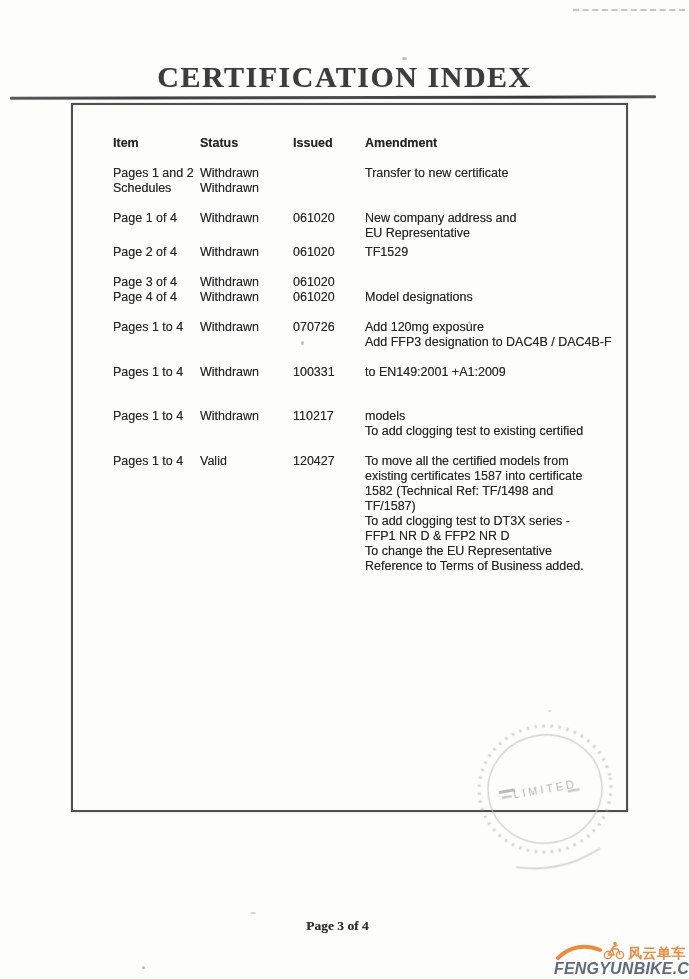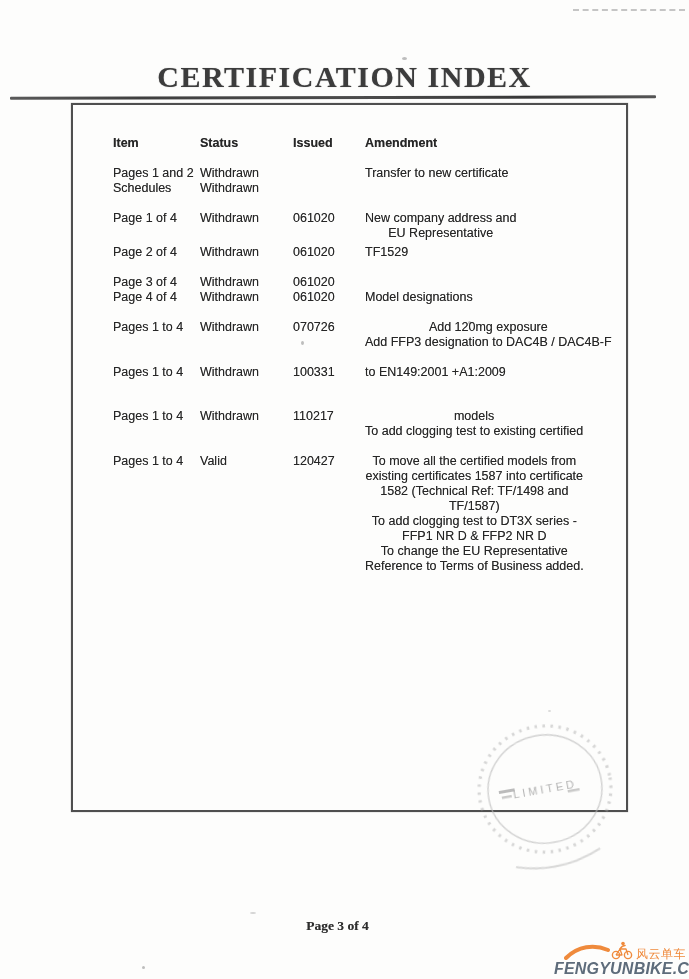--- a/index.html
+++ b/index.html
@@ -20,35 +20,35 @@
     border:2px solid #4f4f4f;box-shadow:0 0 1px rgba(60,60,60,.5);}
   .frame-inner{position:absolute;inset:0;}
 
   
   .trow{position:absolute;left:0;width:100%;font-size:12.5px;line-height:15px;
     text-shadow:0 0 .4px rgba(40,40,40,.55);}
   .c{position:absolute;top:0;white-space:nowrap;}
   .c.item{left:40px;}
   .c.status{left:127px;}
   .c.issued{left:220px;}
-  .c.amend{left:292px;text-align:center;}
+  .c.amend{left:292px;}
   .hdr{font-weight:bold;}
 
   
   .stamp{position:absolute;left:398px;top:608px;opacity:.85;}
 
   
   .footer{position:absolute;top:918px;left:0;width:100%;text-align:center;
     font-family:"Liberation Serif",serif;font-weight:bold;font-size:13.5px;color:#2e2e2e;
     transform:translateX(-7px);text-shadow:0 0 .5px rgba(40,40,40,.5);}
 
   
   .logo{position:absolute;right:3px;top:941px;width:132px;text-align:right;line-height:1;}
   .logo-top{display:flex;align-items:flex-end;justify-content:flex-end;gap:2px;height:19px;}
-  .logo-cn{font-size:12px;font-weight:normal;color:#EF8A3C;letter-spacing:0.5px;}
+  .logo-cn{font-size:14px;font-weight:bold;color:#EF8A3C;letter-spacing:0.5px;}
   .logo-site{margin-top:1px;font-size:16px;font-weight:bold;font-style:italic;
     color:#5E6C7B;letter-spacing:0.2px;}
 
   
   .dash-artifact{position:absolute;left:573px;top:9px;width:112px;height:0;
     border-top:2px dashed #8f8f8f;opacity:.5;}
   .speck{position:absolute;background:#8a8a8a;border-radius:50%;opacity:.55;filter:blur(.4px);}
 </style>
 </head>
 <body>

